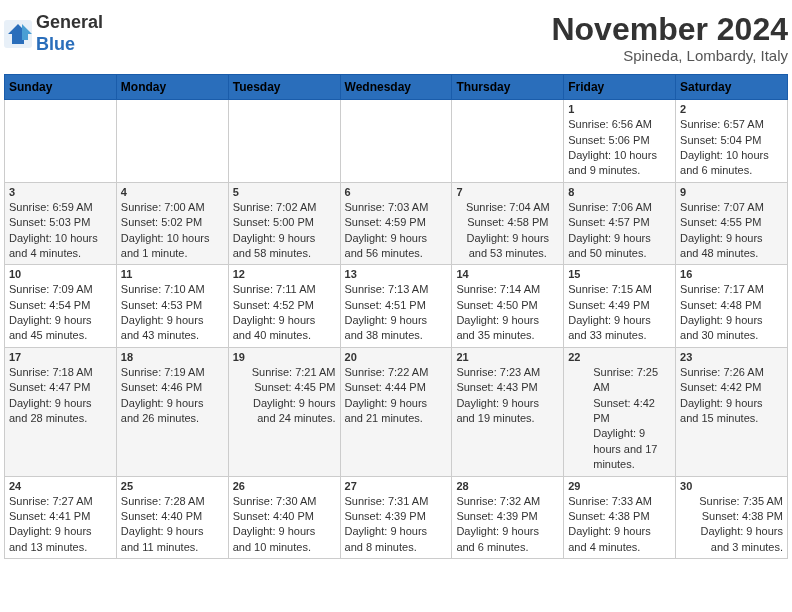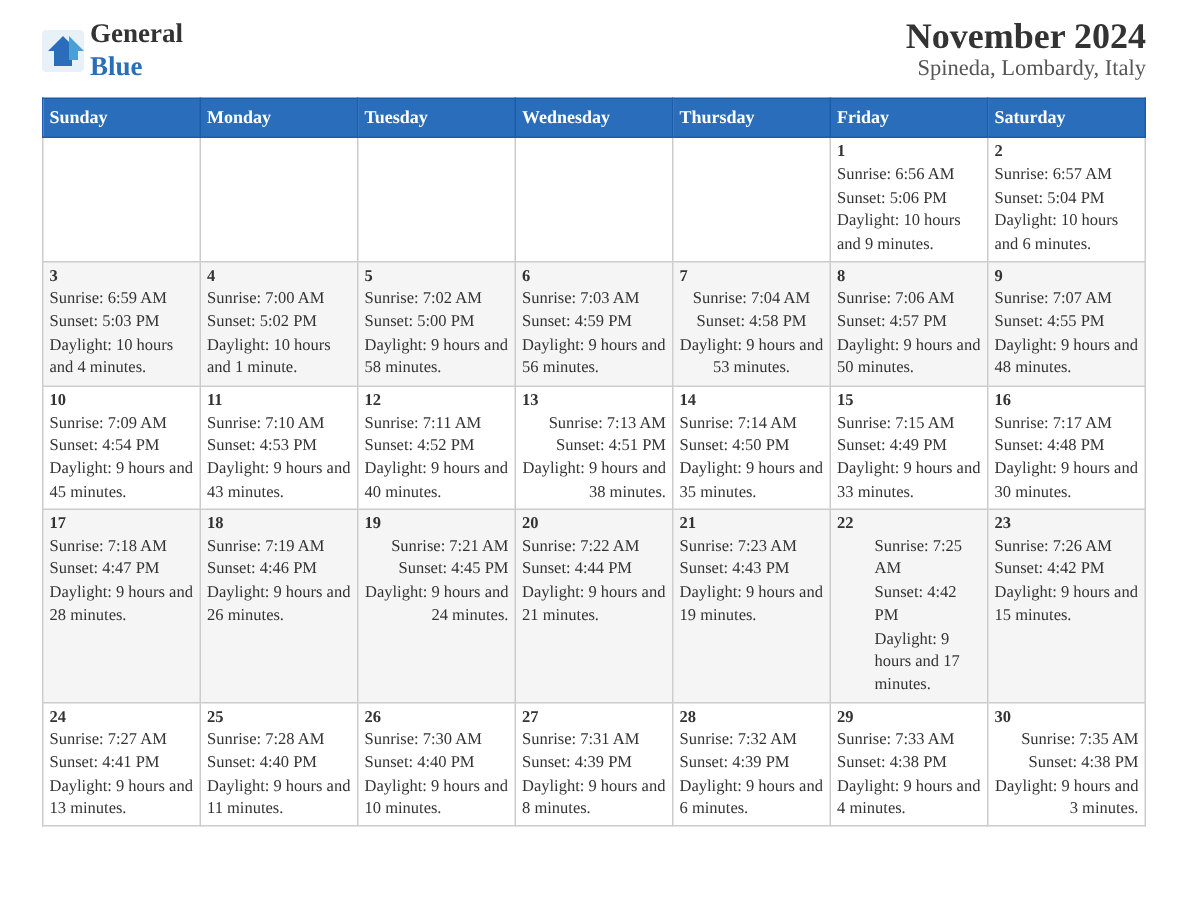--- a/index.html
+++ b/index.html
@@ -6,23 +6,22 @@
     body {
       font-family: Arial, sans-serif;
       background: #fff;
       width: 792px;
       height: 612px;
       overflow: hidden;
     }
     .page {
       width: 792px;
       height: 612px;
-      padding: 12px 28px;
+      padding: 12px 4px;
       background: #fff;
-      font-family: Liberation Serif, serif;
     }
     .header {
       display: flex;
       justify-content: space-between;
       align-items: flex-start;
       margin-bottom: 10px;
     }
     .logo {
       display: flex;
       align-items: center;
@@ -36,37 +35,37 @@
     .logo-blue { color: #2a6ebb; }
     .logo-icon {
       width: 28px;
       height: 28px;
       margin-right: 4px;
     }
     .title-block {
       text-align: right;
     }
     .month-title {
-      font-size: 24px;
+      font-size: 32px;
       font-weight: bold;
       color: #333;
       line-height: 1.1;
     }
     .location {
       font-size: 15px;
       color: #555;
     }
     .calendar {
       width: 100%;
       border-collapse: collapse;
       table-layout: fixed;
     }
     .calendar th {
       background: #2a6ebb;
-      color: #ffffff;
+      color: #000000;
       font-size: 12px;
       font-weight: bold;
       padding: 5px 4px;
       text-align: left;
       border: 1px solid #1a5caa;
     }
     .calendar td {
       border: 1px solid #ccc;
       vertical-align: top;
       padding: 3px 4px;
@@ -207,21 +206,21 @@
 Daylight: 9 hours and 43 minutes.</div>
           </td>
           <td>
             <span class="day-num">12</span>
             <div class="day-info" style="white-space: pre-line;">Sunrise: 7:11 AM
 Sunset: 4:52 PM
 Daylight: 9 hours and 40 minutes.</div>
           </td>
           <td>
             <span class="day-num">13</span>
-            <div class="day-info" style="white-space: pre-line; text-align: right;">Sunrise: 7:13 AM
+            <div class="day-info" style="white-space: pre-line;">Sunrise: 7:13 AM
 Sunset: 4:51 PM
 Daylight: 9 hours and 38 minutes.</div>
           </td>
           <td>
             <span class="day-num">14</span>
             <div class="day-info" style="white-space: pre-line;">Sunrise: 7:14 AM
 Sunset: 4:50 PM
 Daylight: 9 hours and 35 minutes.</div>
           </td>
           <td>

